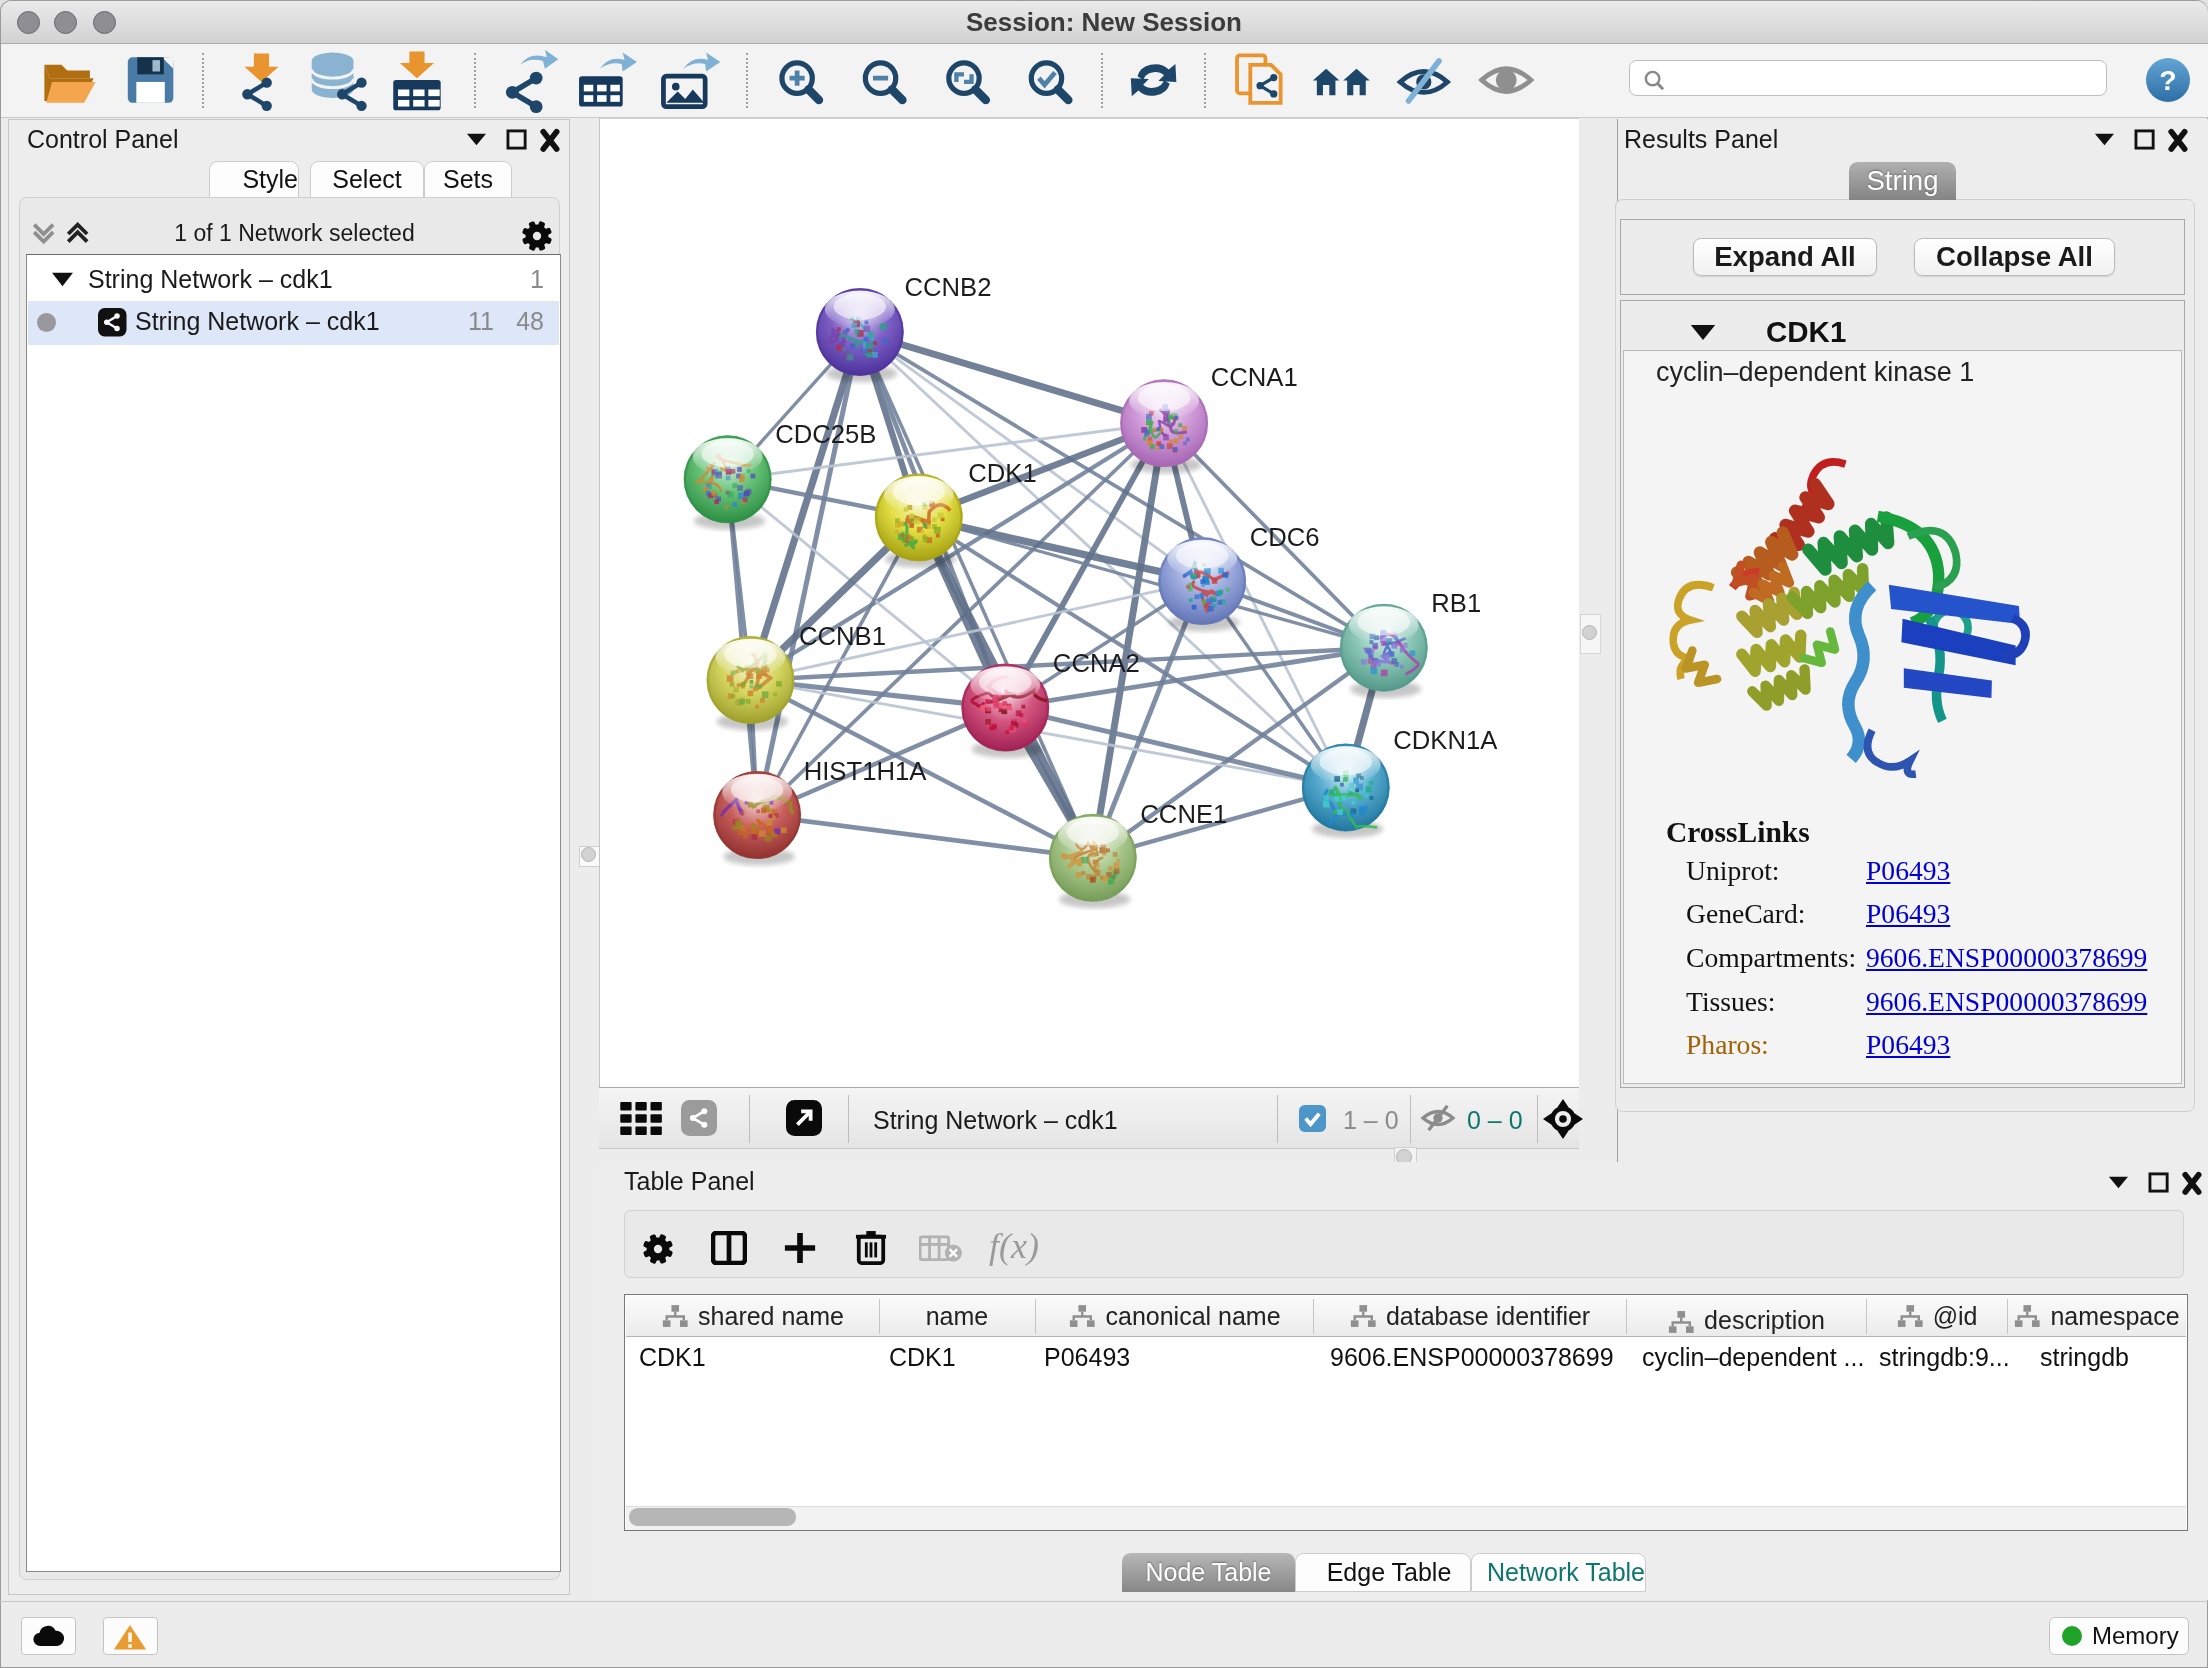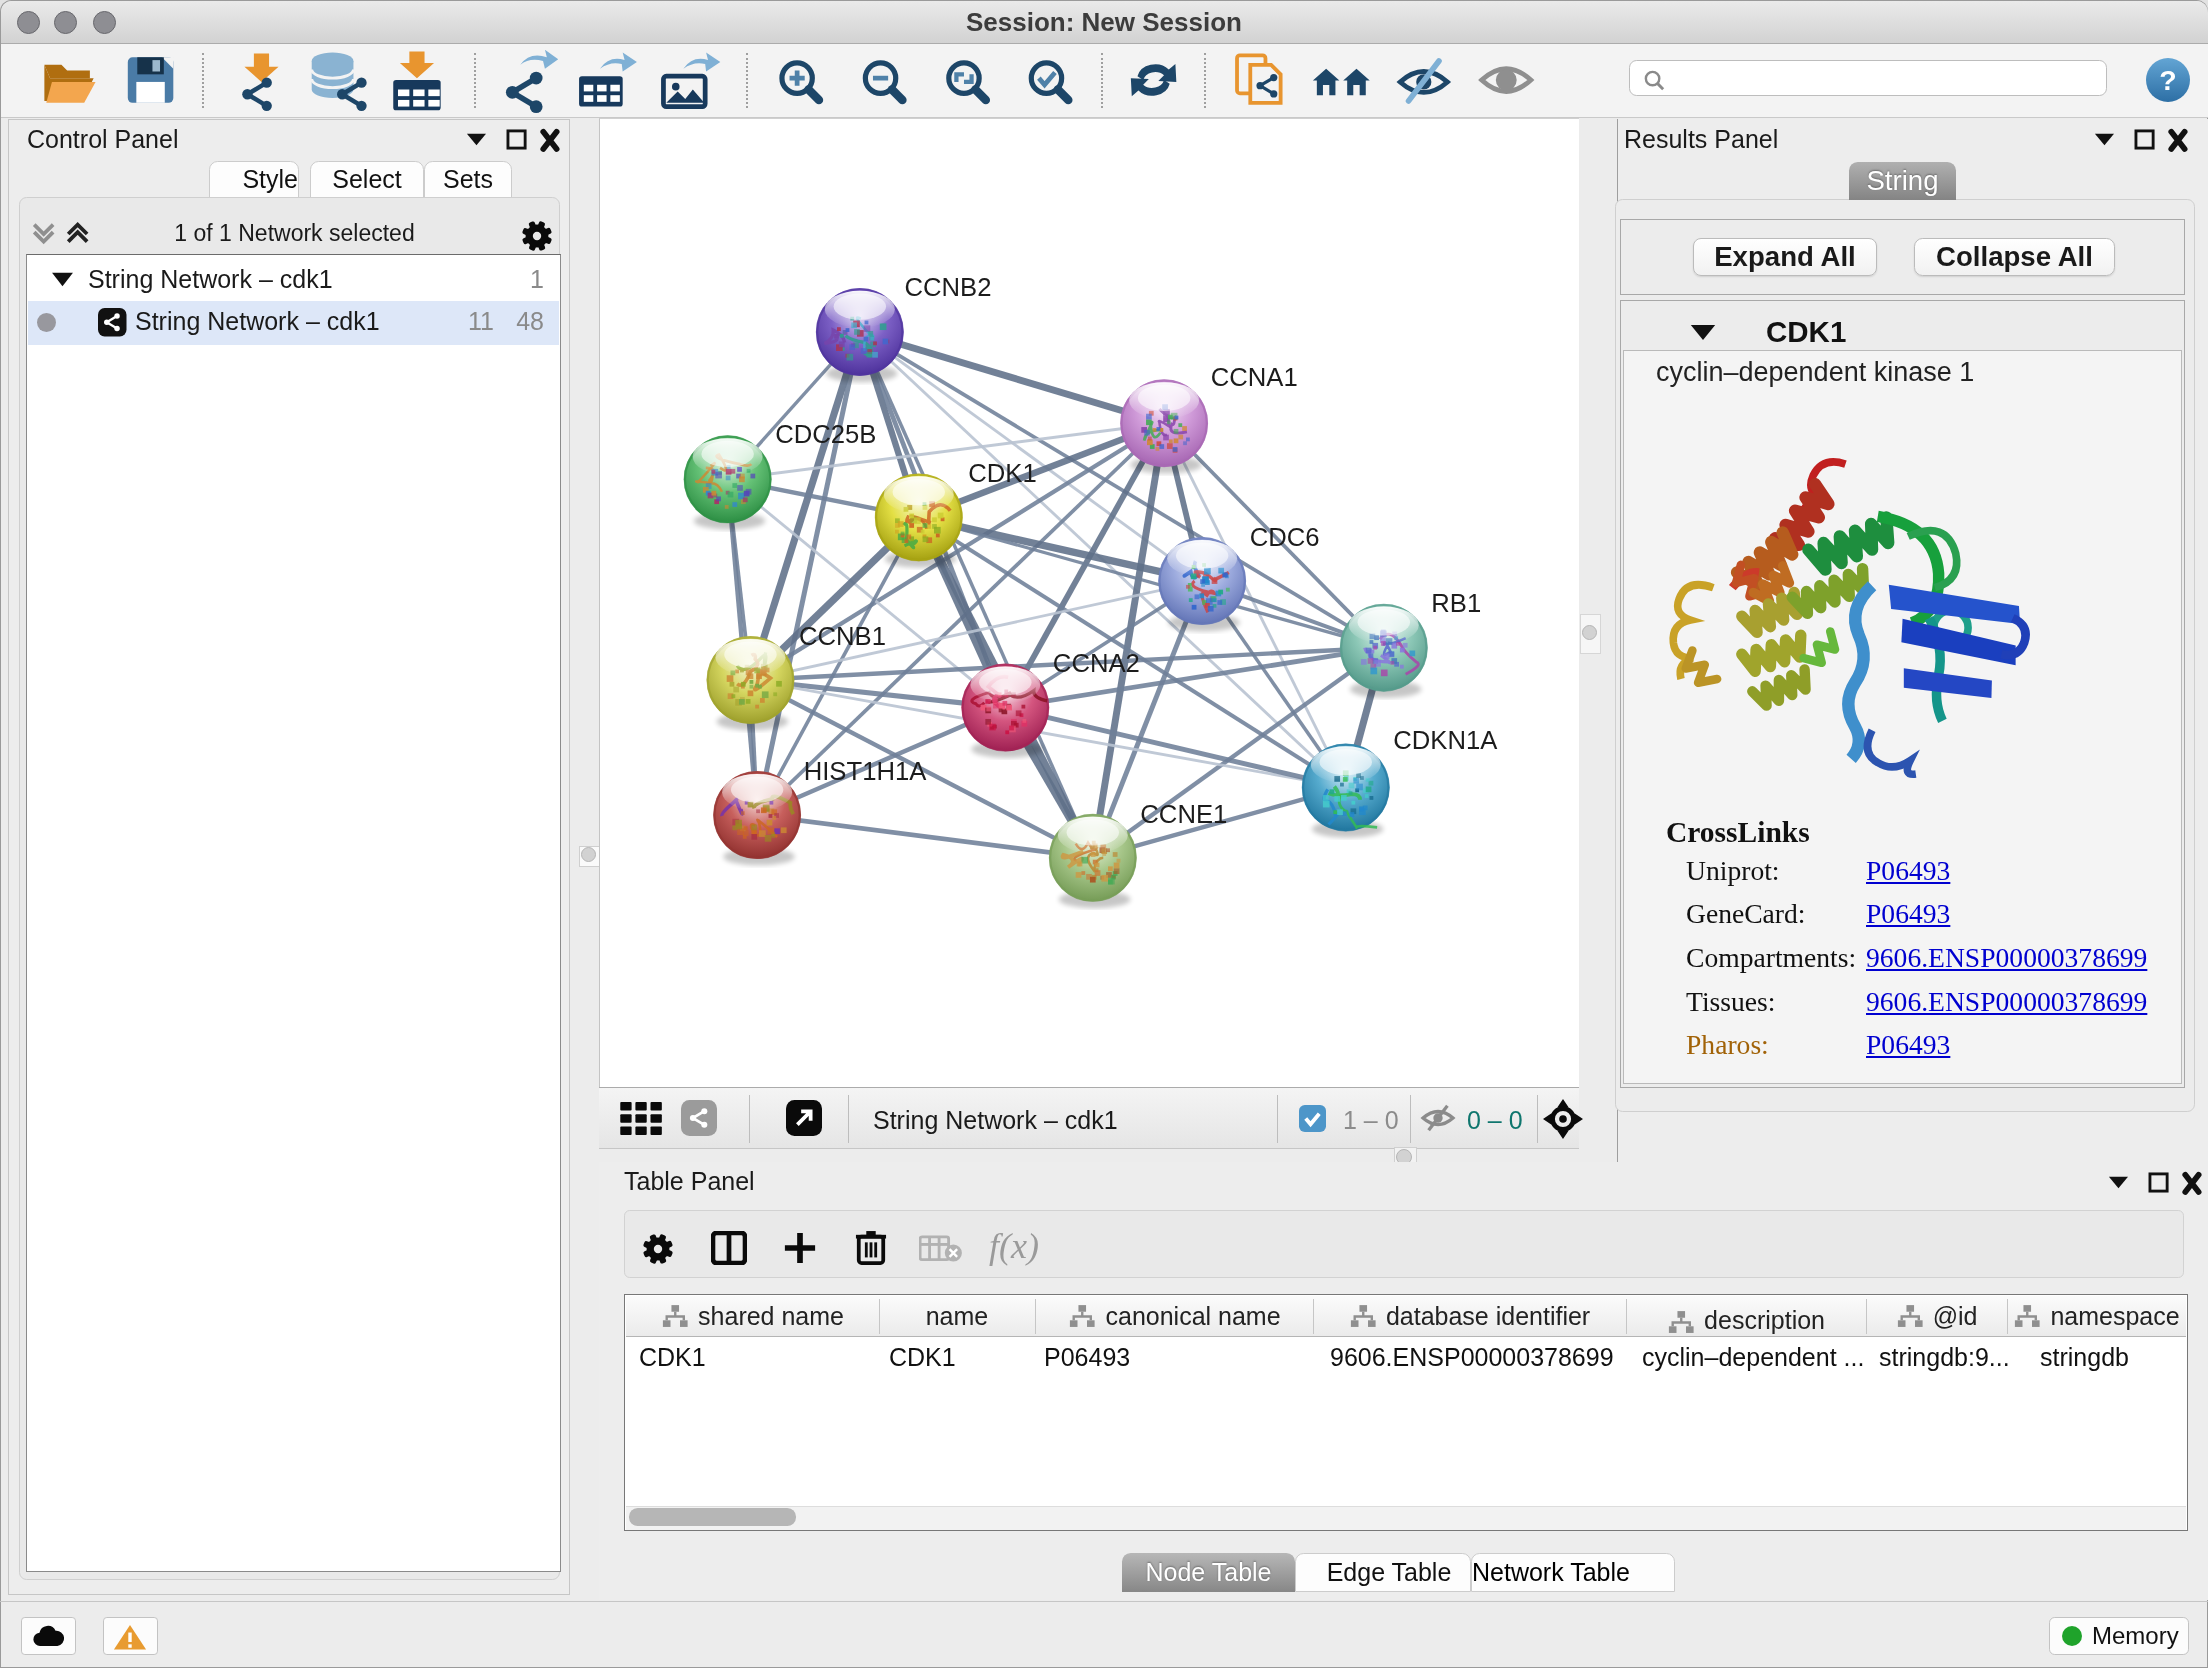--- a/index.html
+++ b/index.html
@@ -969,21 +969,21 @@
 <div class="abs" style="left:889px;top:1343px;font-size:25px;color:#111;">CDK1</div>
 <div class="abs" style="left:1044px;top:1343px;font-size:25px;color:#111;">P06493</div>
 <div class="abs" style="left:1330px;top:1343px;font-size:25px;color:#111;">9606.ENSP00000378699</div>
 <div class="abs" style="left:1642px;top:1343px;font-size:25px;color:#111;">cyclin–dependent ...</div>
 <div class="abs" style="left:1879px;top:1343px;font-size:25px;color:#111;">stringdb:9...</div>
 <div class="abs" style="left:2040px;top:1343px;font-size:25px;color:#111;">stringdb</div>
 <div class="abs" style="left:626px;top:1506px;width:1560px;height:24px;background:#f2f2f2;border-top:1px solid #ddd;box-sizing:border-box;"></div>
 <div class="abs" style="left:629px;top:1508px;width:167px;height:18px;background:#b6b6b6;border-radius:8.6px;"></div>
 <div class="abs" style="left:1122px;top:1553px;width:173px;height:39px;background:linear-gradient(#b7b7b7,#878787);border-radius:8.6px 8.6px 0 0;color:#fff;font-size:25px;text-align:center;line-height:39px;text-shadow:0 -1px 1.9px rgba(0,0,0,.35);">Node Table</div>
 <div class="abs" style="left:1295px;top:1553px;width:176px;height:39px;background:#fdfdfd;border:1px solid #cccccc;box-sizing:border-box;border-radius:8.6px 8.6px 0 0;color:#111;font-size:25px;text-align:center;line-height:37px;padding-left:12px;">Edge Table</div>
-<div class="abs" style="left:1471px;top:1553px;width:204px;height:39px;background:#fdfdfd;border:1px solid #cccccc;box-sizing:border-box;border-radius:8.6px 8.6px 0 0;color:#000000;font-size:25px;text-align:left;line-height:37px;">Network Table</div>
+<div class="abs" style="left:1471px;top:1553px;width:175px;height:39px;background:#fdfdfd;border:1px solid #cccccc;box-sizing:border-box;border-radius:8.6px 8.6px 0 0;color:#0f766e;font-size:25px;text-align:right;line-height:37px;">Network Table</div>
 <div class="abs" style="left:0;top:1601px;width:2208px;height:1px;background:#c6c6c6;"></div>
 <div class="abs" style="left:21px;top:1617px;width:55px;height:38px;background:#fcfcfc;border:1.4px solid #c3c3c3;border-radius:3.8px;box-sizing:border-box;"></div>
 <svg class="abs" style="left:31px;top:1625px;" width="34" height="23" viewBox="0 0 36 24">
     <path d="M10 22 a7 7 0 0 1 -1 -14 a9 9 0 0 1 17 -2 a6.5 6.5 0 0 1 2 16 z" fill="#0a0a0a"></path>
   </svg>
 <div class="abs" style="left:103px;top:1617px;width:55px;height:38px;background:#fcfcfc;border:1.4px solid #c3c3c3;border-radius:3.8px;box-sizing:border-box;"></div>
 <svg class="abs" style="left:113px;top:1623px;" width="34" height="28.5" viewBox="0 0 36 30">
     <path d="M18 2 L35 28 L1 28 Z" fill="#e89b30"></path>
     <rect x="16.2" y="10" width="3.6" height="10" fill="#fff"></rect>
     <rect x="16.2" y="22.5" width="3.6" height="3.6" fill="#fff"></rect>

